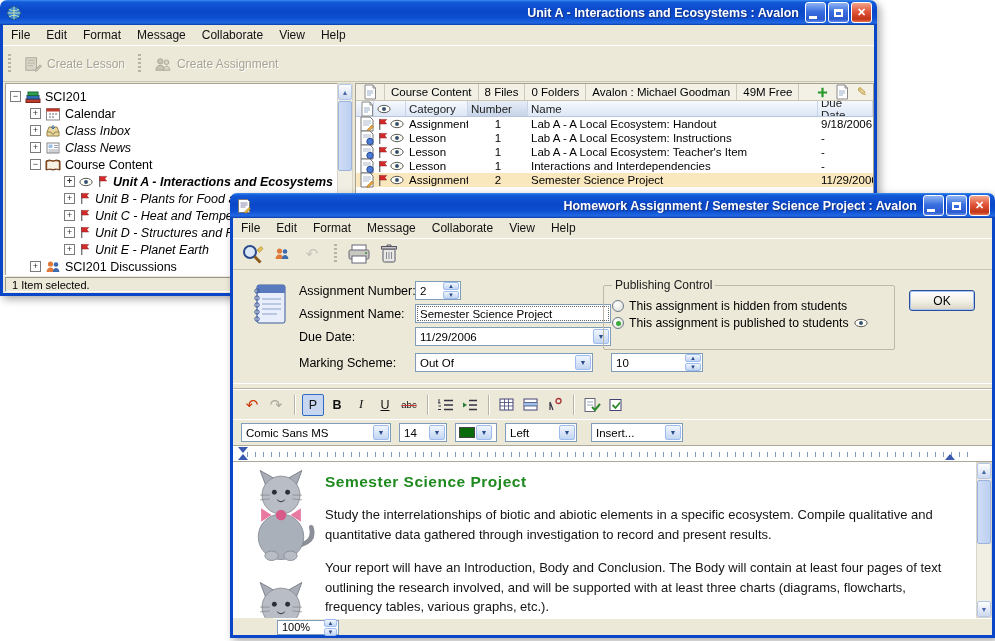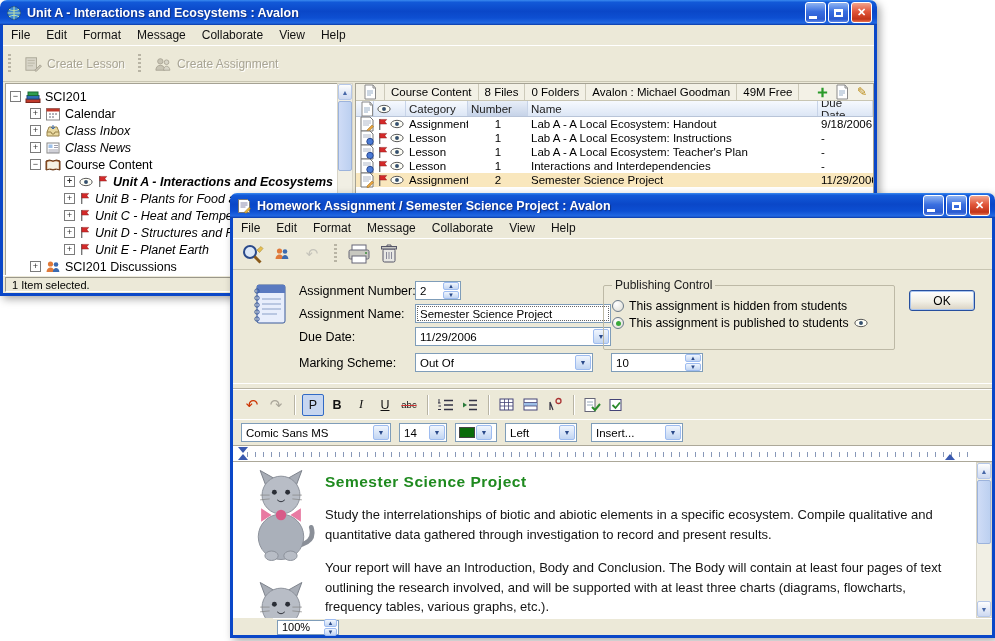--- a/index.html
+++ b/index.html
@@ -3,21 +3,21 @@
 <meta charset="utf-8">
 <style>
   * { box-sizing: border-box; margin: 0; padding: 0; }
   html,body { width:995px; height:641px; }
   body { font-family:"Liberation Sans", sans-serif; background:#fff; overflow:hidden; }
   #stage { position:relative; width:995px; height:641px; background:#fff; overflow:hidden; }
 
   
   .window { position:absolute; border-radius:8px 8px 0 0; box-shadow:3px 3px 8px rgba(0,0,0,.35); }
   .titlebar { height:25px; border-radius:7px 7px 0 0; display:flex; align-items:center; padding:0 5px 0 6px;
-    background:linear-gradient(180deg,#3a8bf0 0%,#1259d8 9%,#0a47c8 45%,#0d4fd2 72%,#2268e2 92%,#0b3aa6 100%); }
+    background:linear-gradient(180deg,#3a8bf0 0%,#1259d8 9%,#0a47c8 45%,#0d4fd2 72%,#2268e2 92%,#0b3aa6 100%);text-align:right; }
   .title-icon { width:16px; height:16px; margin-right:5px; flex:none; }
   .title-text { color:#fff; font-size:12.5px; font-weight:bold; text-shadow:1px 1px 1px #12307e; white-space:nowrap; overflow:hidden; flex:1; }
   .win-btns { display:flex; gap:2px; margin-left:6px; }
   .wbtn { width:21px; height:21px; border:1px solid #fff; border-radius:3px; display:flex; align-items:center; justify-content:center;
     background:linear-gradient(180deg,#8fb4f2,#3a6fe0 45%,#2a5ad0 85%,#5c86e8); color:#fff; font-size:11px; font-weight:bold; }
   .wbtn.close { background:linear-gradient(180deg,#f2a48c,#e1563a 45%,#c23418 85%,#e8714f); }
   .wbtn .bar { width:8px; height:3px; background:#fff; margin-top:9px; margin-right:5px; }
   .wbtn .sq { width:9px; height:8px; border:2px solid #fff; border-top-width:3px; }
   .win-body { border-left:3px solid #0a47c8; border-right:3px solid #0a47c8; border-bottom:3px solid #0a47c8; background:#ECE9D8; position:relative; }
 
@@ -512,21 +512,21 @@
             <span class="lcell">
                 <svg class="i12" width="10" height="12">
                   <use href="#sym-flag"></use>
                 </svg>
                 <svg class="i14" width="13" height="9">
                   <use href="#sym-eye"></use>
                 </svg>
               </span>
             <span class="lcell">Lesson</span>
             <span class="lcell num">1</span>
-            <span class="lcell">Lab A - A Local Ecosystem: Teacher's Plan</span>
+            <span class="lcell">Lab A - A Local Ecosystem: Teacher's Item</span>
             <span class="lcell">-</span>
           </div>
           <div class="lrow">
             <span class="lcell">
                 <svg class="i16" width="14" height="14">
                   <use href="#sym-doc-lesson"></use>
                 </svg>
               </span>
             <span class="lcell">
                 <svg class="i12" width="10" height="12">

